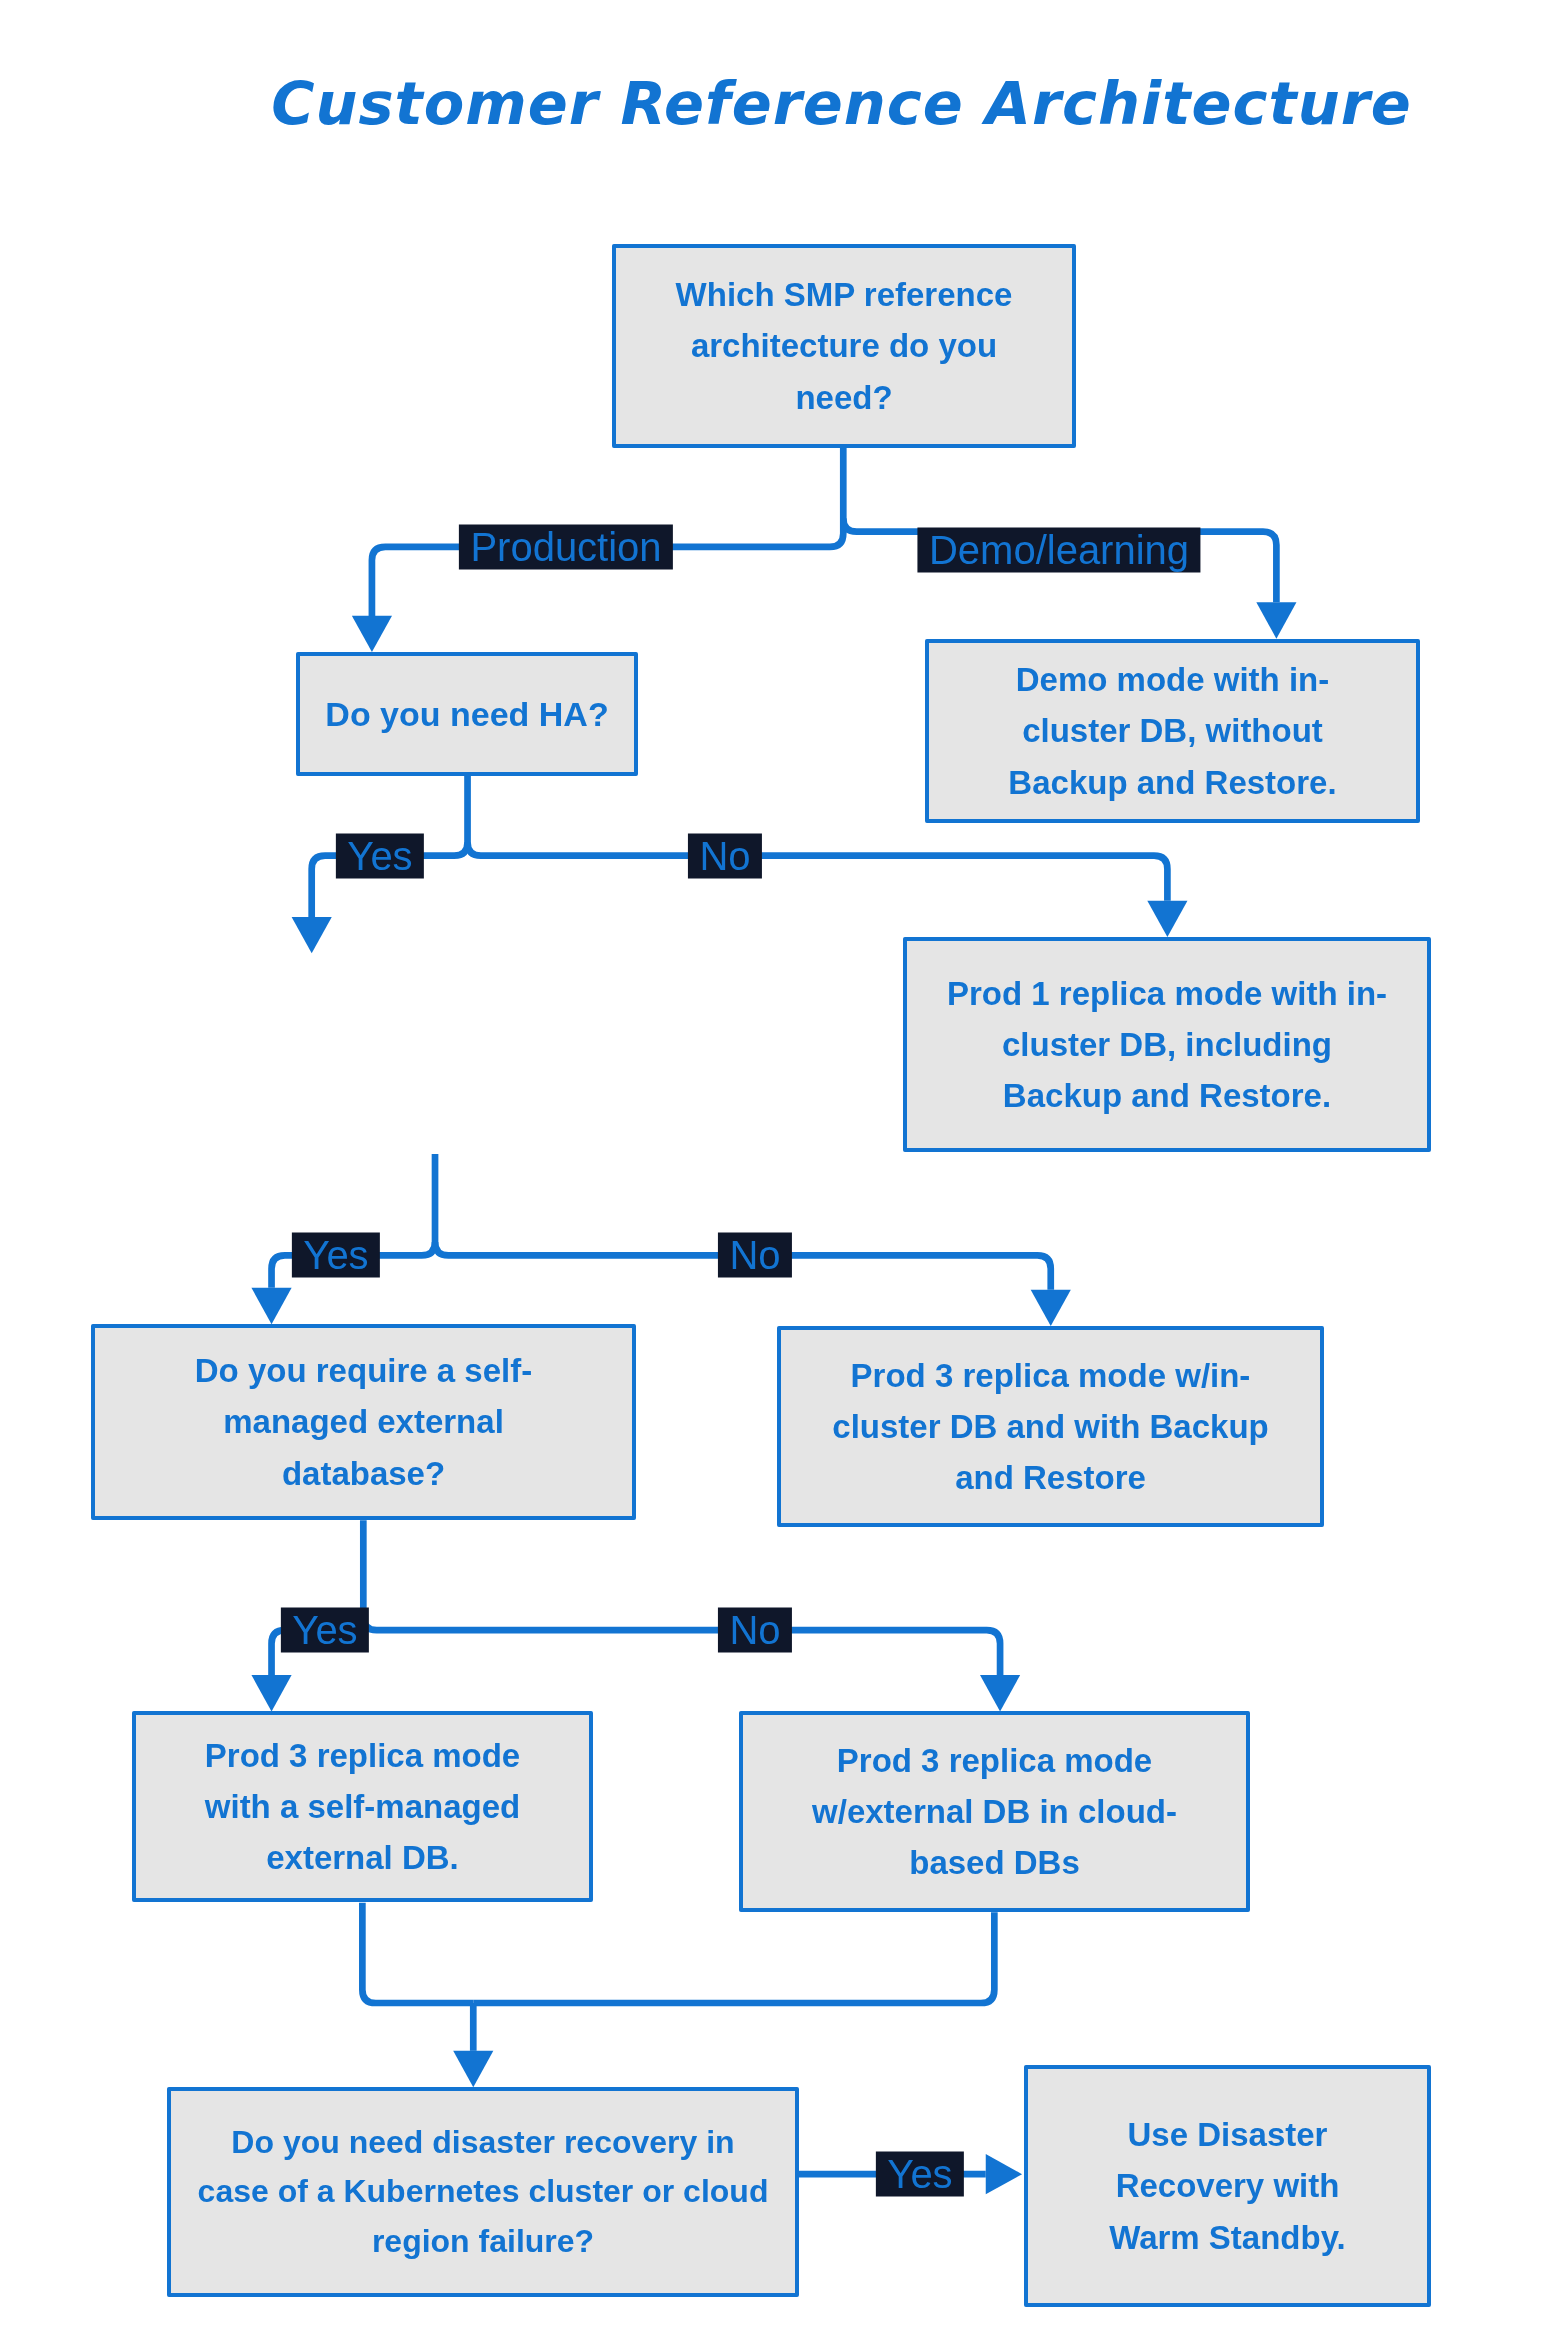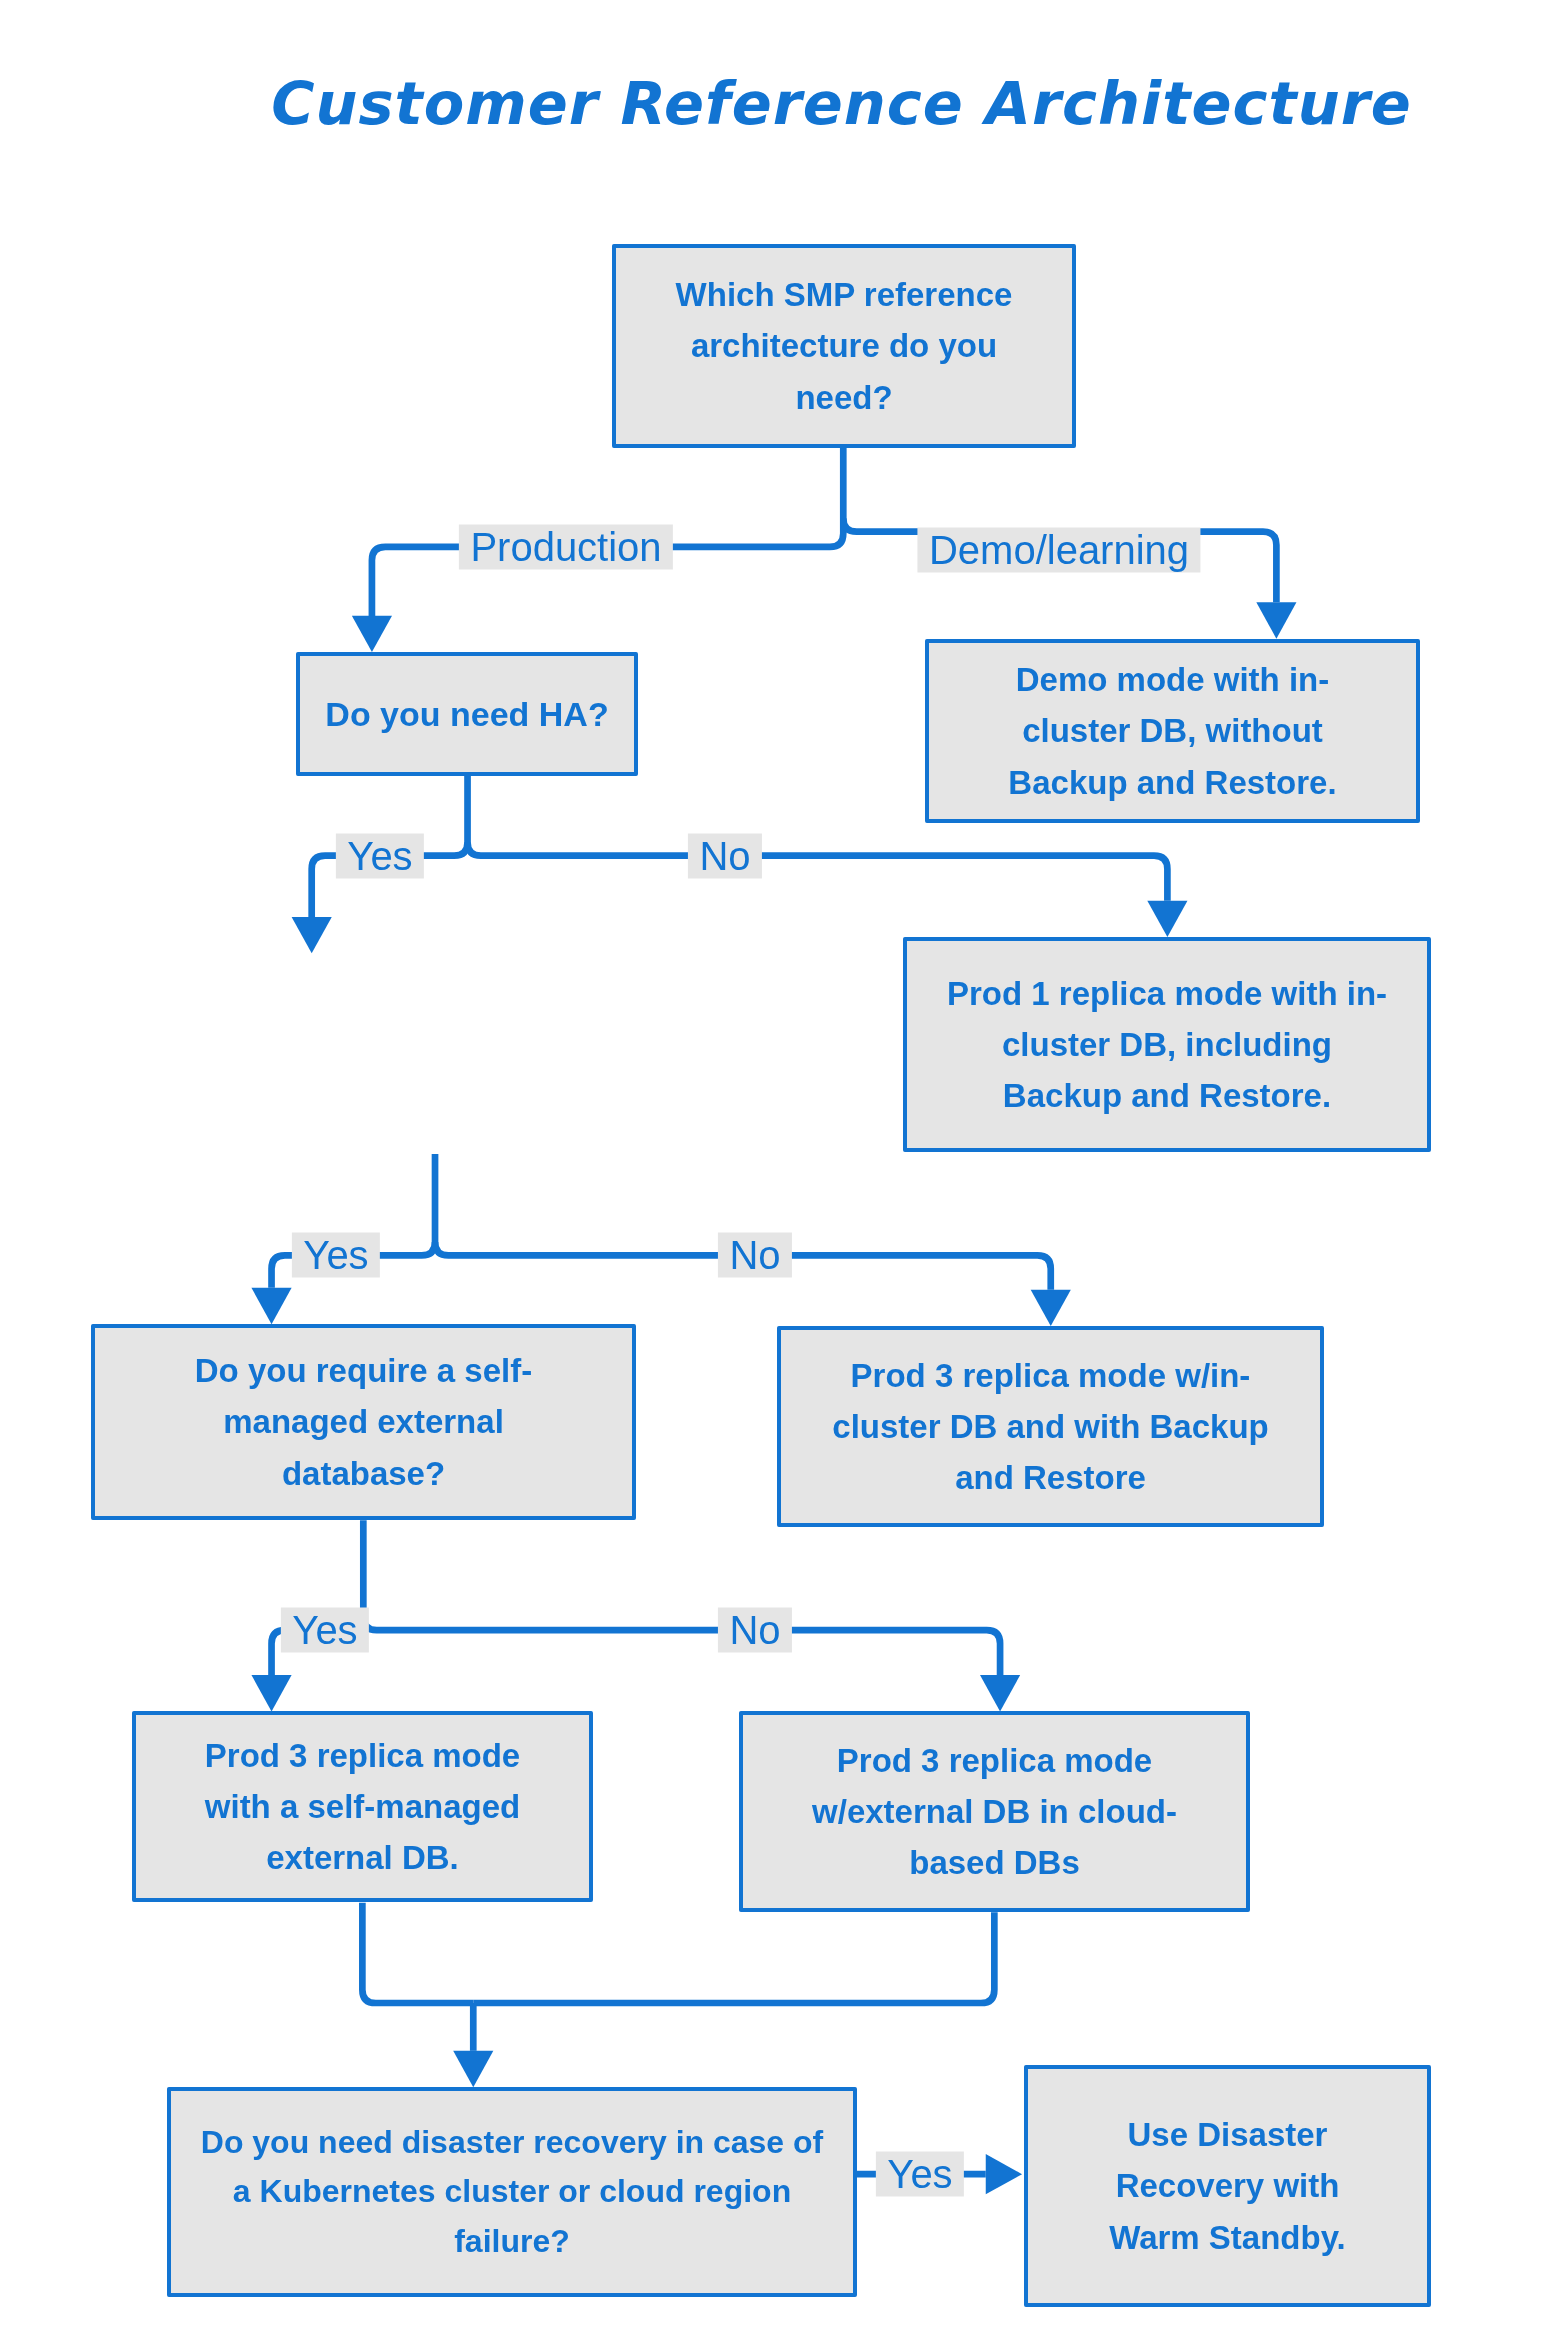--- a/index.html
+++ b/index.html
@@ -55,39 +55,39 @@
     border-radius: 1.9px;
     font-weight: bold;
     font-size: 32.5px;
     line-height: 1.55;
     color: var(--accent);
     z-index: 2;
   }
   .edge-label {
     position: absolute;
     transform: translate(-50%, -50%);
-    background: #e5e5e5;
+    background: #0f172a;
     padding: 0 11.5px;
     font-size: 40px;
     font-weight: normal;
     white-space: nowrap;
     color: var(--accent);
     z-index: 3;
   }
   
   .n-root     { left: 612px;  top: 244px;  width: 464px; height: 204px; padding: 0 42px; font-size: 33px; }
   .n-needha   { left: 296px;  top: 652px;  width: 342px; height: 124px; font-size: 34px; }
   .n-demo     { left: 925px;  top: 639px;  width: 495px; height: 184px; padding: 0 57px; font-size: 33px; }
   .n-expert   { left: 172px;  top: 953px;  width: 526px; height: 201px; padding: 0 29px; font-size: 33px; }
   .n-prod1    { left: 903px;  top: 937px;  width: 528px; height: 215px; padding: 0 36px; font-size: 33px; }
   .n-selfq    { left: 91px;   top: 1324px; width: 545px; height: 196px; padding: 0 53px; font-size: 33px; }
   .n-prod3in  { left: 777px;  top: 1326px; width: 547px; height: 201px; padding: 0 42px; font-size: 33px; }
   .n-prod3sm  { left: 132px;  top: 1711px; width: 461px; height: 191px; padding: 0 48px; font-size: 33px; }
   .n-prod3cl  { left: 739px;  top: 1711px; width: 511px; height: 201px; padding: 0 42px; font-size: 33px; }
-  .n-dr       { left: 167px;  top: 2087px; width: 690px; height: 210px; padding: 0 25px; font-size: 32px; }
+  .n-dr       { left: 167px;  top: 2087px; width: 632px; height: 210px; padding: 0 25px; font-size: 32px; }
   .n-warm     { left: 1024px; top: 2065px; width: 407px; height: 242px; padding: 0 55px; font-size: 33px; }
   
   .l-production { left: 566px;  top: 547px; }
   .l-demo       { left: 1059px; top: 550px; }
   .l-yes1       { left: 380px;  top: 856px; }
   .l-no1        { left: 725px;  top: 856px; }
   .l-yes2       { left: 336px;  top: 1255px; }
   .l-no2        { left: 755px;  top: 1255px; }
   .l-yes3       { left: 325px;  top: 1630px; }
   .l-no3        { left: 755px;  top: 1630px; }

